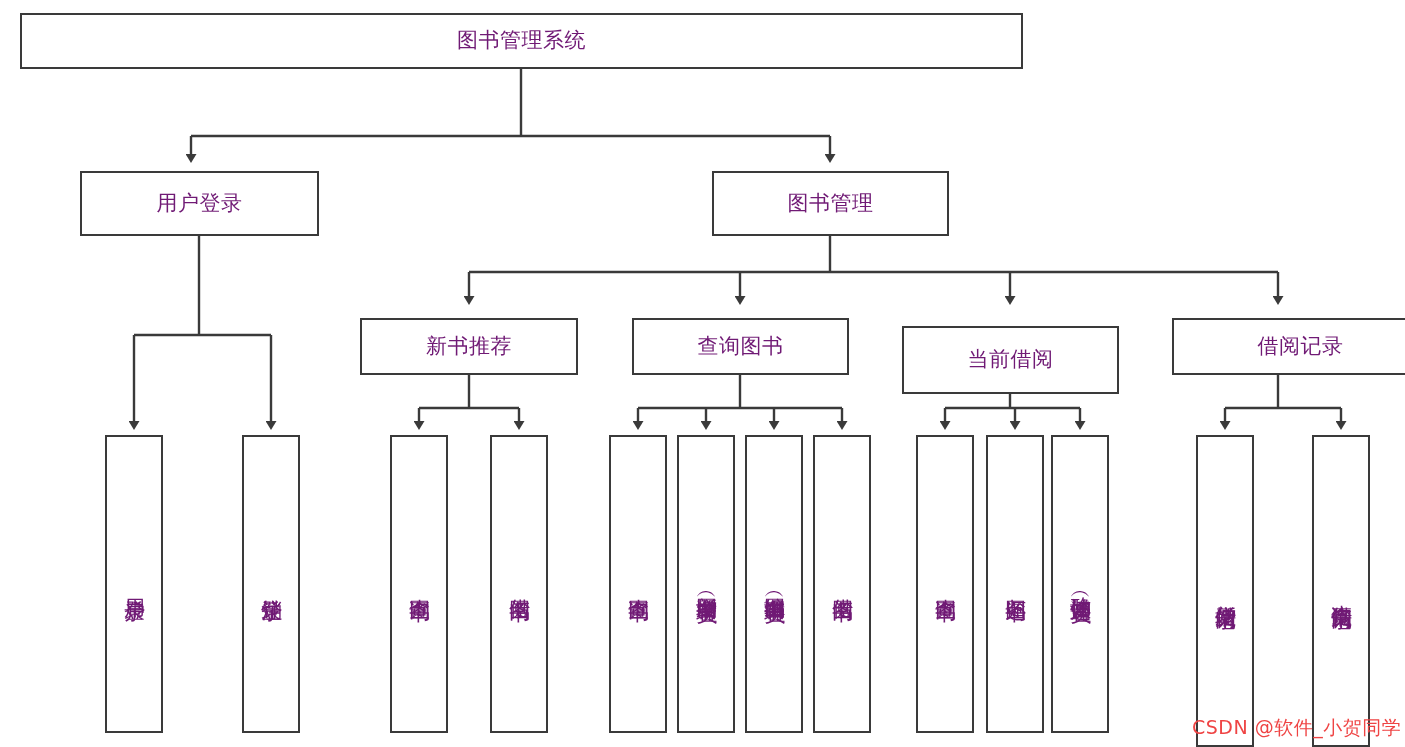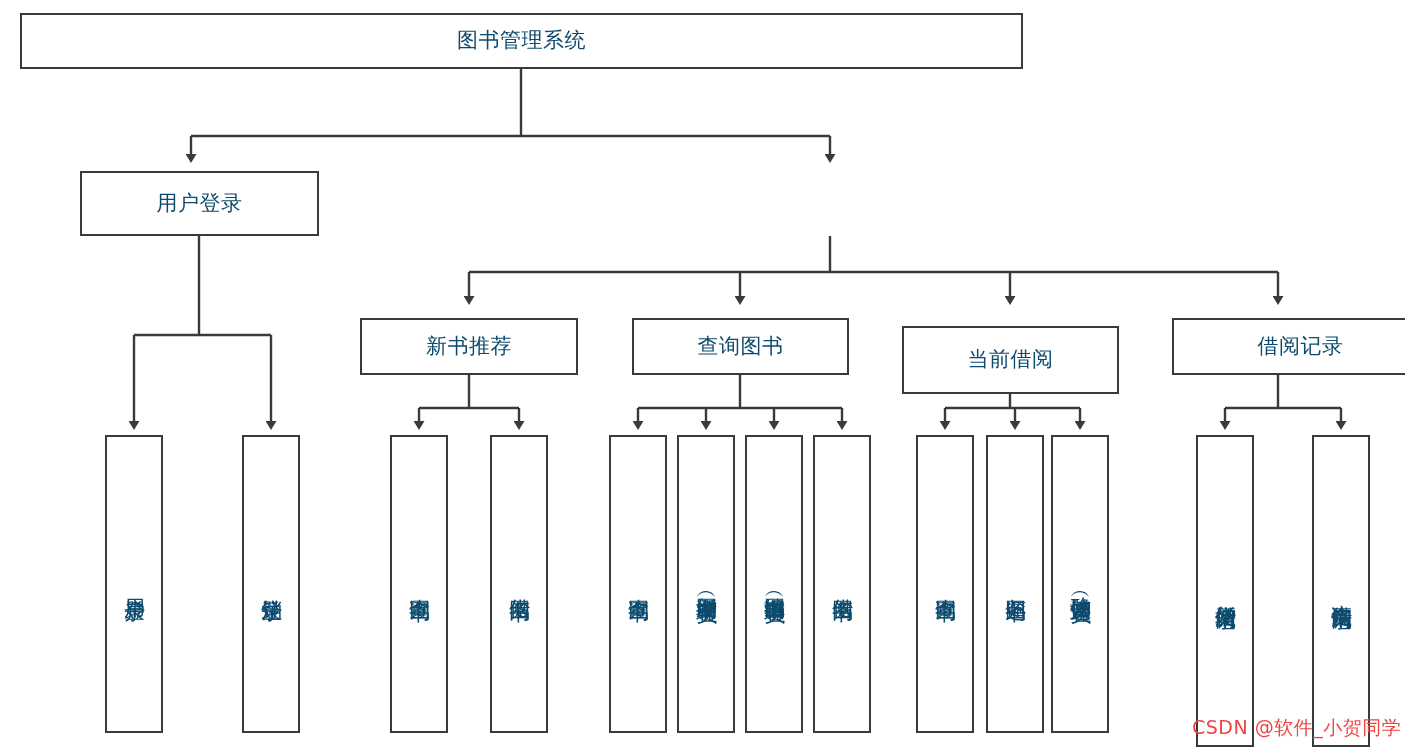--- a/index.html
+++ b/index.html
@@ -25,21 +25,21 @@
     height: 747px;
   }
   .node {
     position: absolute;
     box-sizing: border-box;
     background: #ffffff;
     border: 2px solid #3a3a3a;
     display: flex;
     align-items: center;
     justify-content: center;
-    color: #0c4a6e;
+    color: #701a75;
   }
   .node-label {
     font-size: 21px;
     line-height: 1.1;
     letter-spacing: 0.5px;
     white-space: nowrap;
   }
   .node.vertical {
     align-items: center;
     justify-content: center;
@@ -116,20 +116,23 @@
     </g>
   </svg>
 
   <div class="node" style="left:20px; top:13px; width:1003px; height:56px;">
     <span class="node-label">图书管理系统</span>
   </div>
 
   <div class="node" style="left:80px; top:171px; width:239px; height:65px;">
     <span class="node-label">用户登录</span>
   </div>
+  <div class="node" style="left:712px; top:171px; width:237px; height:65px;">
+    <span class="node-label">图书管理</span>
+  </div>
 
   <div class="node" style="left:360px; top:318px; width:218px; height:57px;">
     <span class="node-label">新书推荐</span>
   </div>
   <div class="node" style="left:632px; top:318px; width:217px; height:57px;">
     <span class="node-label">查询图书</span>
   </div>
   <div class="node" style="left:902px; top:326px; width:217px; height:68px;">
     <span class="node-label">当前借阅</span>
   </div>

